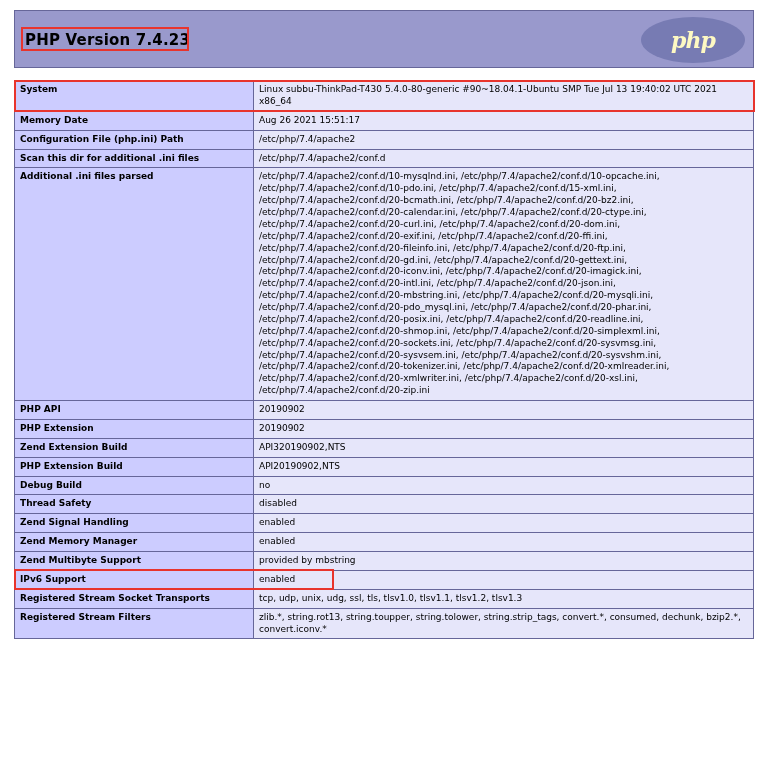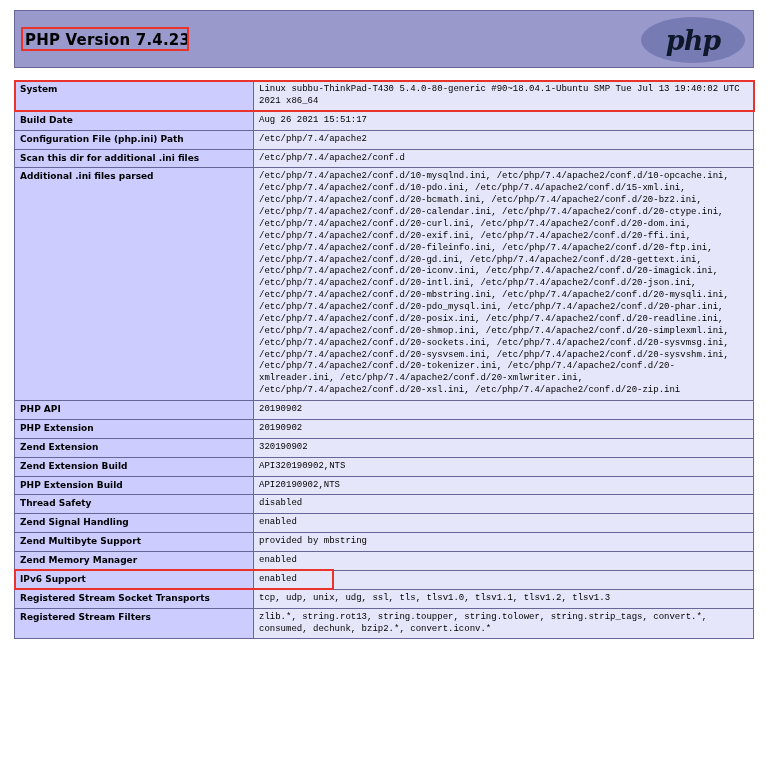--- a/index.html
+++ b/index.html
@@ -56,22 +56,22 @@
     background: #777bb3;
     border-radius: 50% / 50%;
     display: flex;
     align-items: center;
     justify-content: center;
   }
   .php-logo-text {
     font-family: "DejaVu Serif", "Liberation Serif", serif;
     font-style: italic;
     font-weight: bold;
-    font-size: 27px;
-    color: #0f172a;
+    font-size: 22px;
+    color: #fef9c3;
     letter-spacing: -1px;
   }
   
   table.main {
     width: 740px;
     margin: 12px 14px 0 14px;
     border-collapse: collapse;
     border: 1px solid #666699;
     table-layout: fixed;
   }
@@ -83,21 +83,20 @@
     word-wrap: break-word;
   }
   td.e {
     background: #ccccff;
     font-weight: bold;
     width: 228px;
   }
   td.v {
     background: #eeeeee;
     background: #e6e6fa;
-    font-family: Liberation Mono, monospace;
   }
   
   .hl {
     position: absolute;
     border: 2px solid #e8342d;
     box-sizing: border-box;
     pointer-events: none;
   }
 </style>
 </head>
@@ -113,21 +112,21 @@
     </div>
   </div>
 
   <table class="main">
     <tbody id="table-body">
         <tr>
           <td class="e">System</td>
           <td class="v">Linux subbu-ThinkPad-T430 5.4.0-80-generic #90~18.04.1-Ubuntu SMP Tue Jul 13 19:40:02 UTC 2021 x86_64</td>
         </tr>
         <tr>
-          <td class="e">Build Date</td>
+          <td class="e">Memory Date</td>
           <td class="v">Aug 26 2021 15:51:17</td>
         </tr>
         <tr>
           <td class="e">Configuration File (php.ini) Path</td>
           <td class="v">/etc/php/7.4/apache2</td>
         </tr>
         <tr>
           <td class="e">Scan this dir for additional .ini files</td>
           <td class="v">/etc/php/7.4/apache2/conf.d</td>
         </tr>
@@ -137,46 +136,46 @@
         </tr>
         <tr>
           <td class="e">PHP API</td>
           <td class="v">20190902</td>
         </tr>
         <tr>
           <td class="e">PHP Extension</td>
           <td class="v">20190902</td>
         </tr>
         <tr>
-          <td class="e">Zend Extension</td>
-          <td class="v">320190902</td>
-        </tr>
-        <tr>
           <td class="e">Zend Extension Build</td>
           <td class="v">API320190902,NTS</td>
         </tr>
         <tr>
           <td class="e">PHP Extension Build</td>
           <td class="v">API20190902,NTS</td>
+        </tr>
+        <tr>
+          <td class="e">Debug Build</td>
+          <td class="v">no</td>
         </tr>
         <tr>
           <td class="e">Thread Safety</td>
           <td class="v">disabled</td>
         </tr>
         <tr>
           <td class="e">Zend Signal Handling</td>
           <td class="v">enabled</td>
         </tr>
         <tr>
+          <td class="e">Zend Memory Manager</td>
+          <td class="v">enabled</td>
+        </tr>
+        <tr>
           <td class="e">Zend Multibyte Support</td>
           <td class="v">provided by mbstring</td>
-        </tr>
-        <tr>
-          <td class="e">Zend Memory Manager</td>
-          <td class="v">enabled</td>
         </tr>
         <tr>
           <td class="e">IPv6 Support</td>
           <td class="v">enabled</td>
         </tr>
         <tr>
           <td class="e">Registered Stream Socket Transports</td>
           <td class="v">tcp, udp, unix, udg, ssl, tls, tlsv1.0, tlsv1.1, tlsv1.2, tlsv1.3</td>
         </tr>
         <tr>

